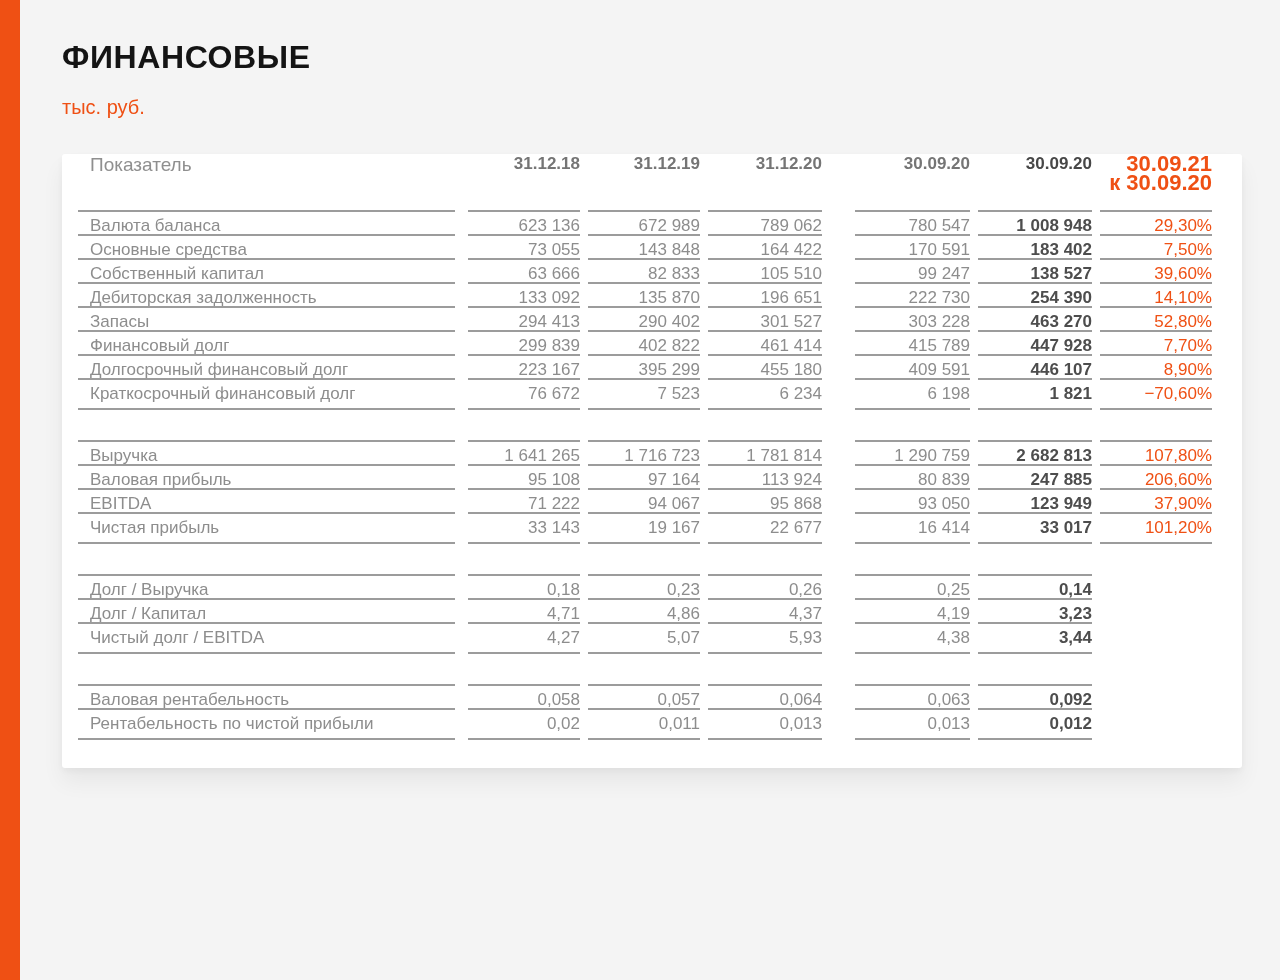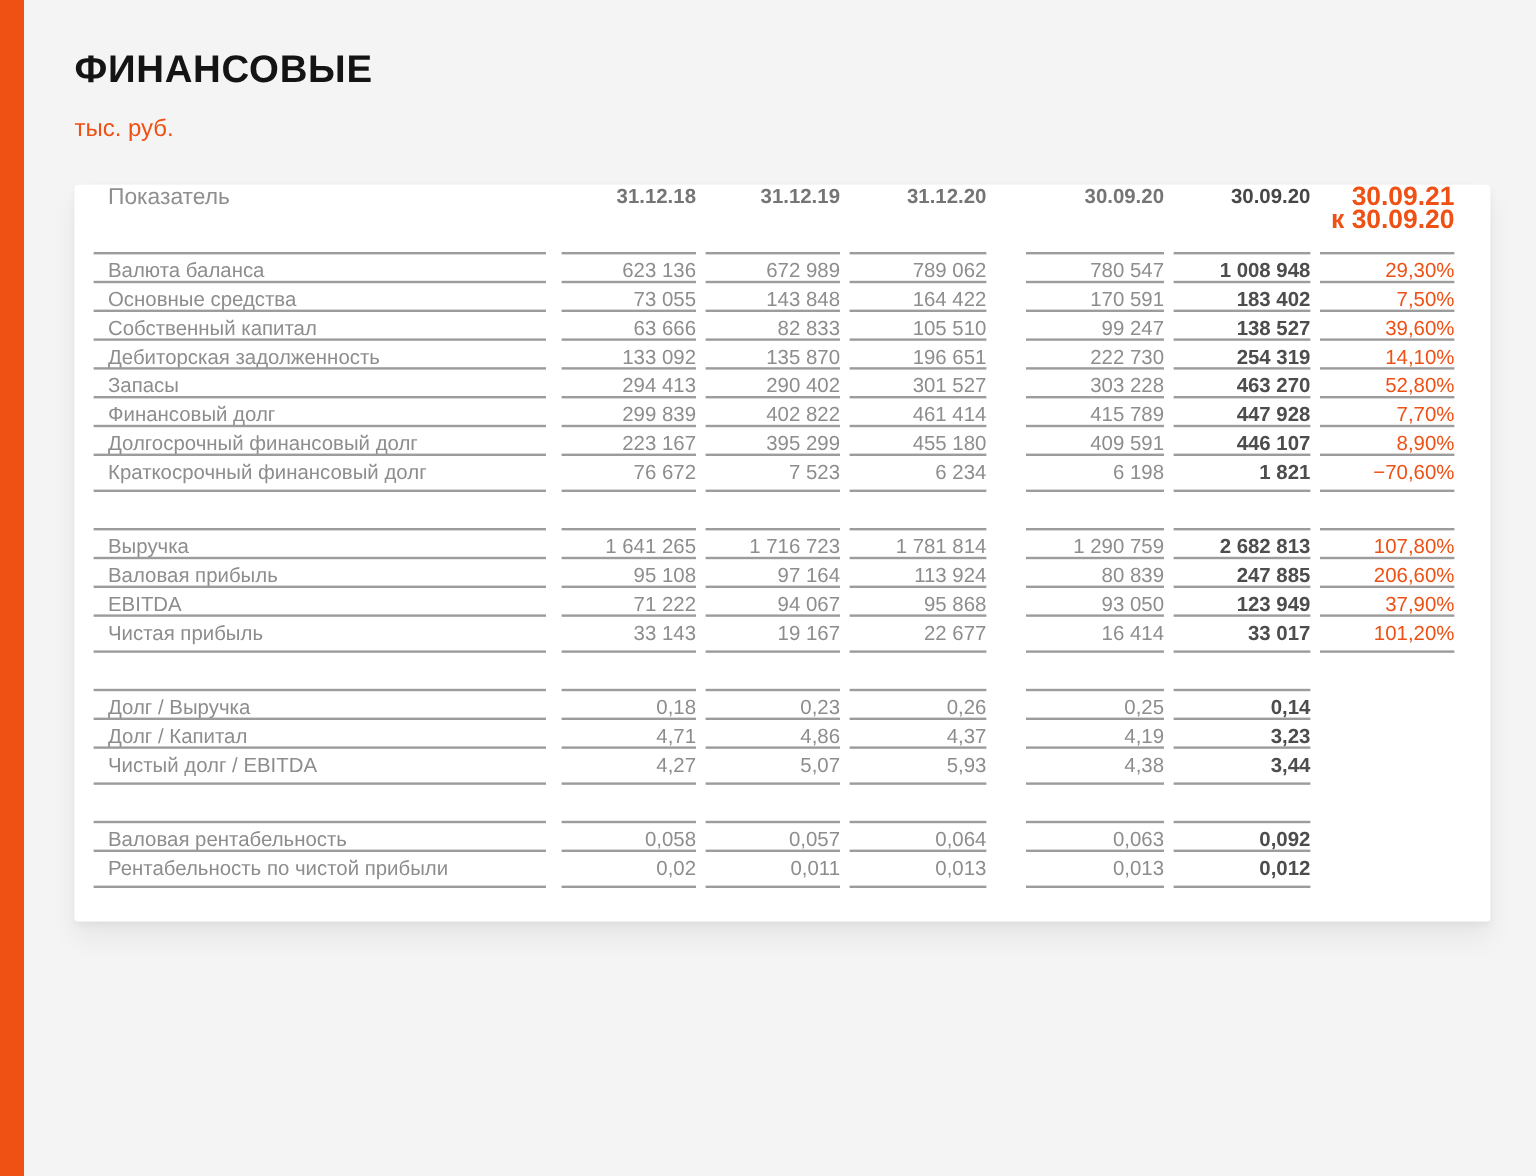--- a/index.html
+++ b/index.html
@@ -108,21 +108,21 @@
           <div class="c-v v4">99 247</div>
           <div class="c-v v5">138 527</div>
           <div class="c-pct">39,60%</div>
         </div>
         <div class="row">
           <div class="c-label">Дебиторская задолженность</div>
           <div class="c-v v1">133 092</div>
           <div class="c-v v2">135 870</div>
           <div class="c-v v3">196 651</div>
           <div class="c-v v4">222 730</div>
-          <div class="c-v v5">254 319</div>
+          <div class="c-v v5">254 390</div>
           <div class="c-pct">14,10%</div>
         </div>
         <div class="row">
           <div class="c-label">Запасы</div>
           <div class="c-v v1">294 413</div>
           <div class="c-v v2">290 402</div>
           <div class="c-v v3">301 527</div>
           <div class="c-v v4">303 228</div>
           <div class="c-v v5">463 270</div>
           <div class="c-pct">52,80%</div>

